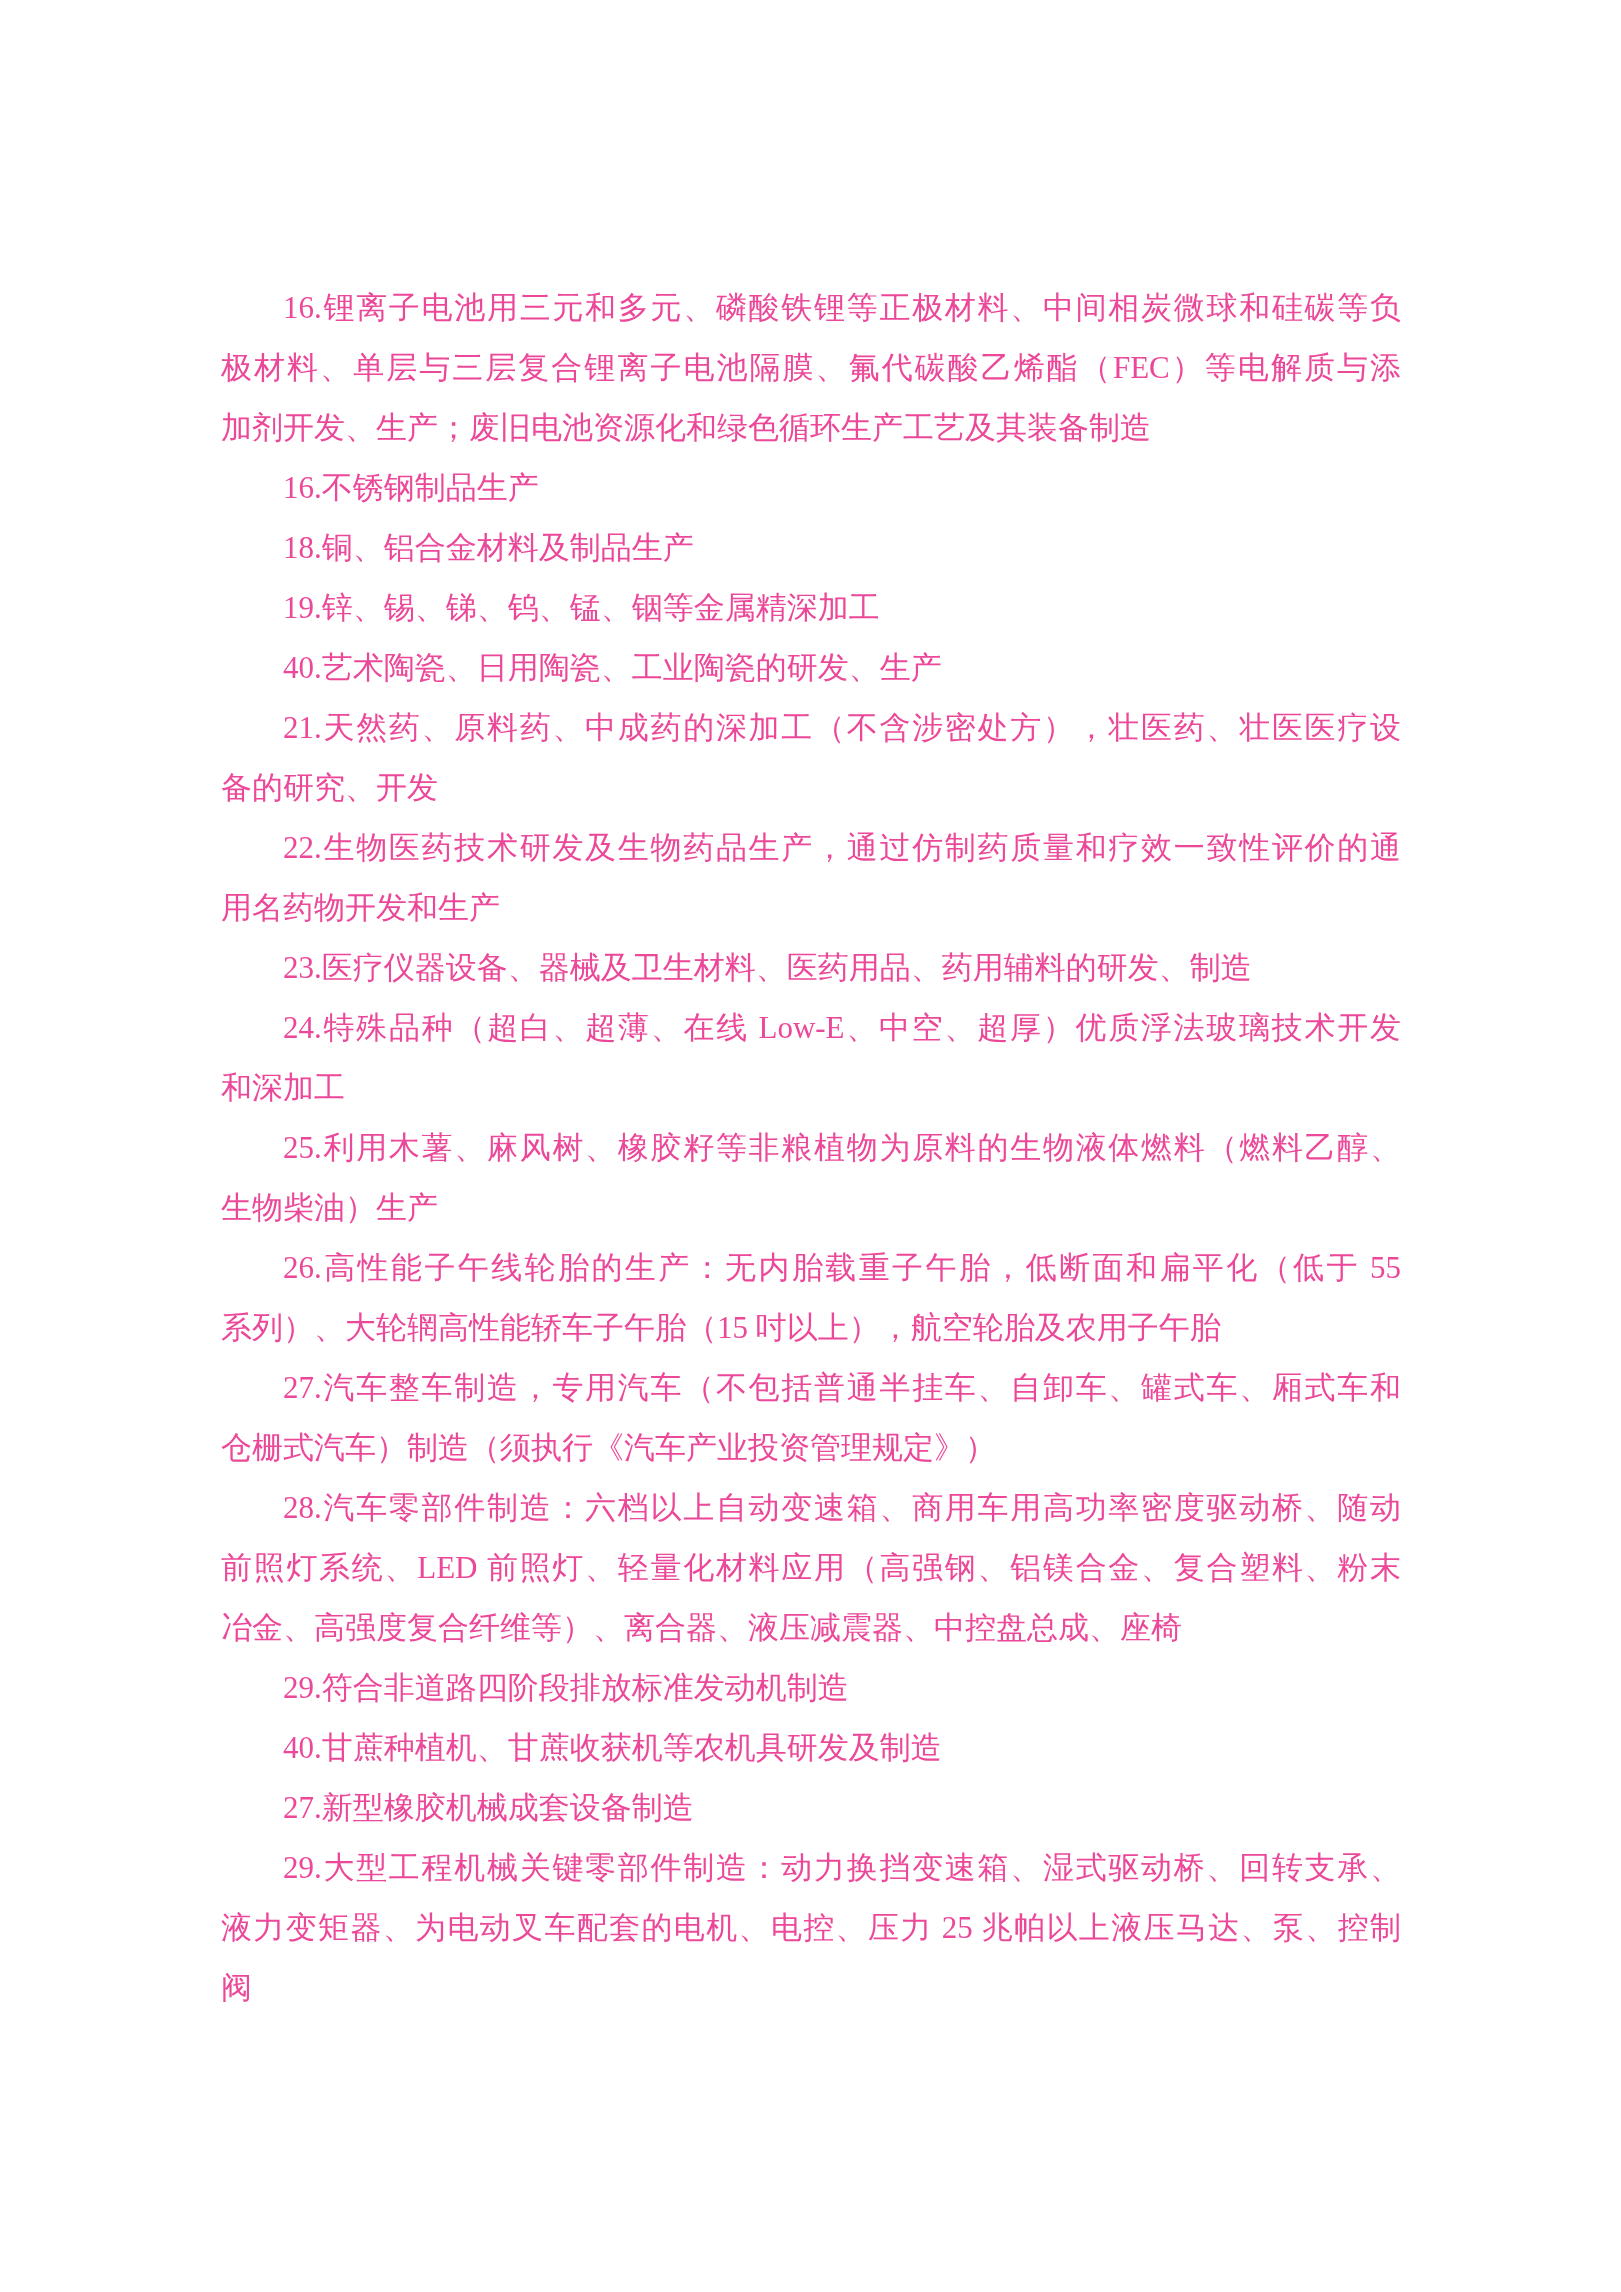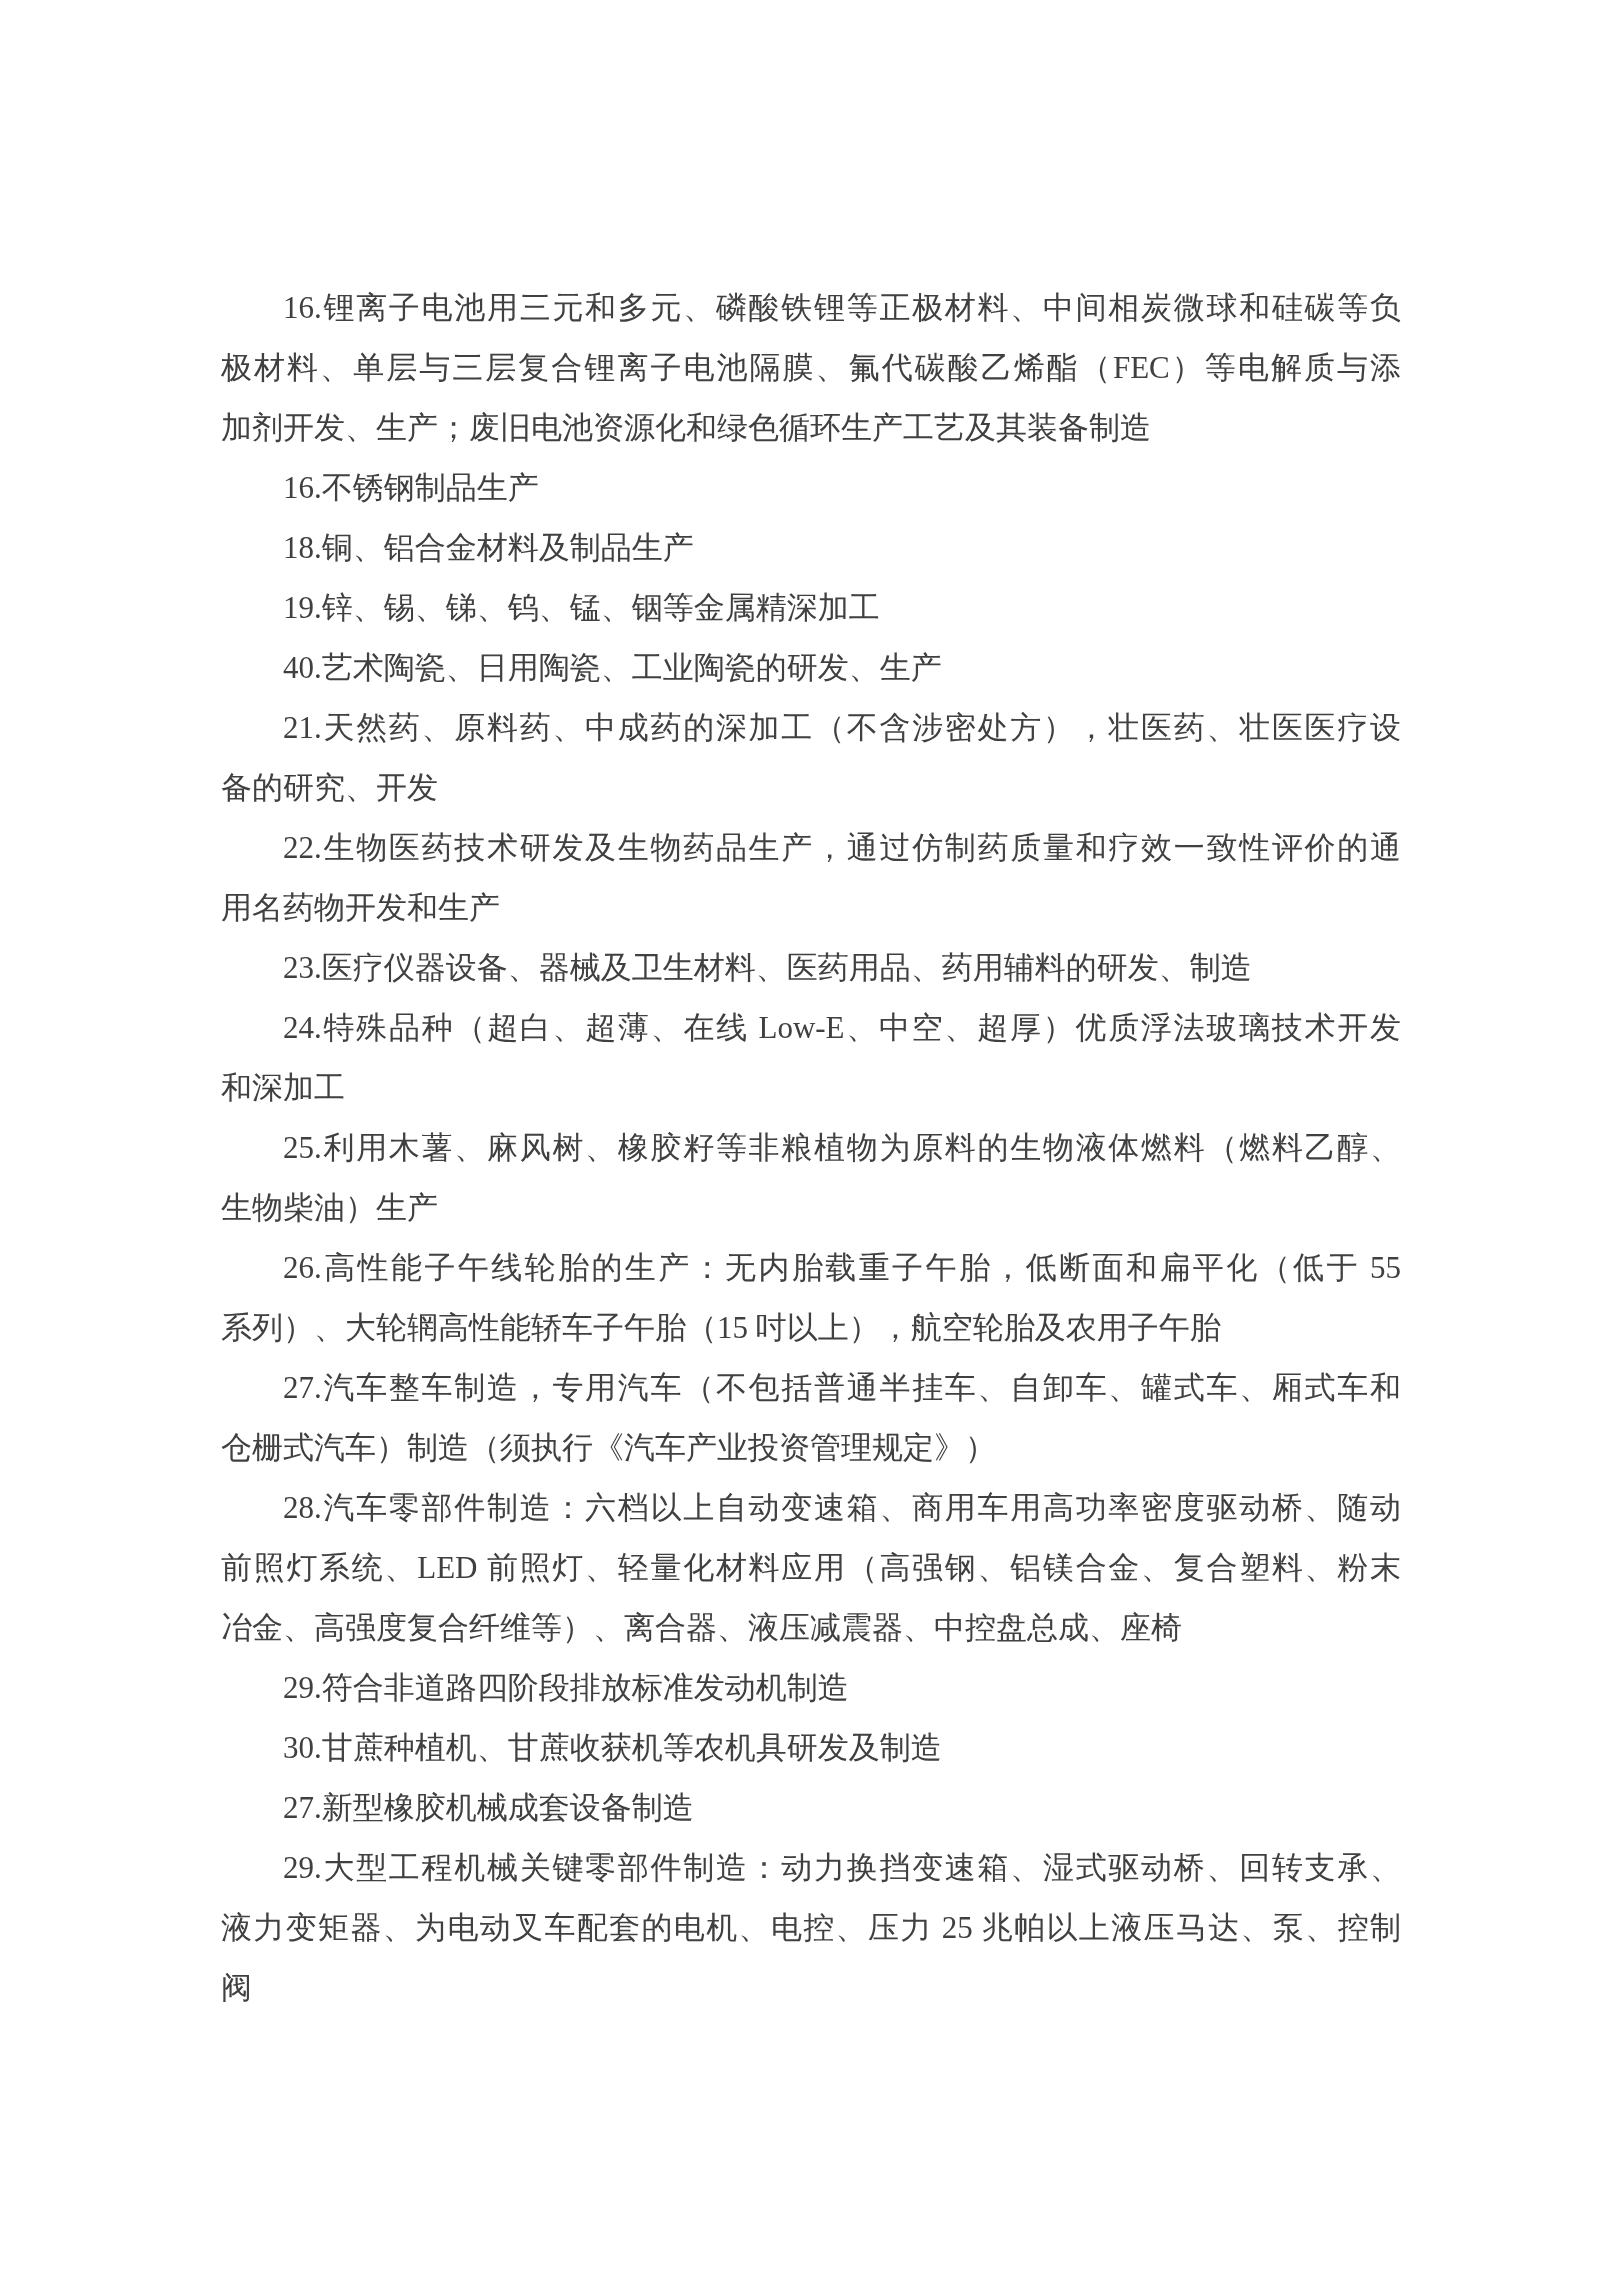--- a/index.html
+++ b/index.html
@@ -41,21 +41,21 @@
   }
   
   .line.first {
     text-indent: 2em;
   }
 </style>
 </head>
 <body>
 
 <div class="page">
-  <div class="doc" style="color: #404040;">
+  <div class="doc" style="color: #ec4899;">
       <div class="para">
         <div class="line fill first">16.锂离子电池用三元和多元、磷酸铁锂等正极材料、中间相炭微球和硅碳等负</div>
         <div class="line fill">极材料、单层与三层复合锂离子电池隔膜、氟代碳酸乙烯酯（FEC）等电解质与添</div>
         <div class="line">加剂开发、生产；废旧电池资源化和绿色循环生产工艺及其装备制造</div>
       </div>
       <div class="para">
         <div class="line first">16.不锈钢制品生产</div>
       </div>
       <div class="para">
         <div class="line first">18.铜、铝合金材料及制品生产</div>
@@ -95,21 +95,21 @@
       </div>
       <div class="para">
         <div class="line fill first">28.汽车零部件制造：六档以上自动变速箱、商用车用高功率密度驱动桥、随动</div>
         <div class="line fill">前照灯系统、LED 前照灯、轻量化材料应用（高强钢、铝镁合金、复合塑料、粉末</div>
         <div class="line">冶金、高强度复合纤维等）、离合器、液压减震器、中控盘总成、座椅</div>
       </div>
       <div class="para">
         <div class="line first">29.符合非道路四阶段排放标准发动机制造</div>
       </div>
       <div class="para">
-        <div class="line first">30.甘蔗种植机、甘蔗收获机等农机具研发及制造</div>
+        <div class="line first">40.甘蔗种植机、甘蔗收获机等农机具研发及制造</div>
       </div>
       <div class="para">
         <div class="line first">27.新型橡胶机械成套设备制造</div>
       </div>
       <div class="para">
         <div class="line fill first">29.大型工程机械关键零部件制造：动力换挡变速箱、湿式驱动桥、回转支承、</div>
         <div class="line fill">液力变矩器、为电动叉车配套的电机、电控、压力 25 兆帕以上液压马达、泵、控制</div>
         <div class="line">阀</div>
       </div>
     </div>

